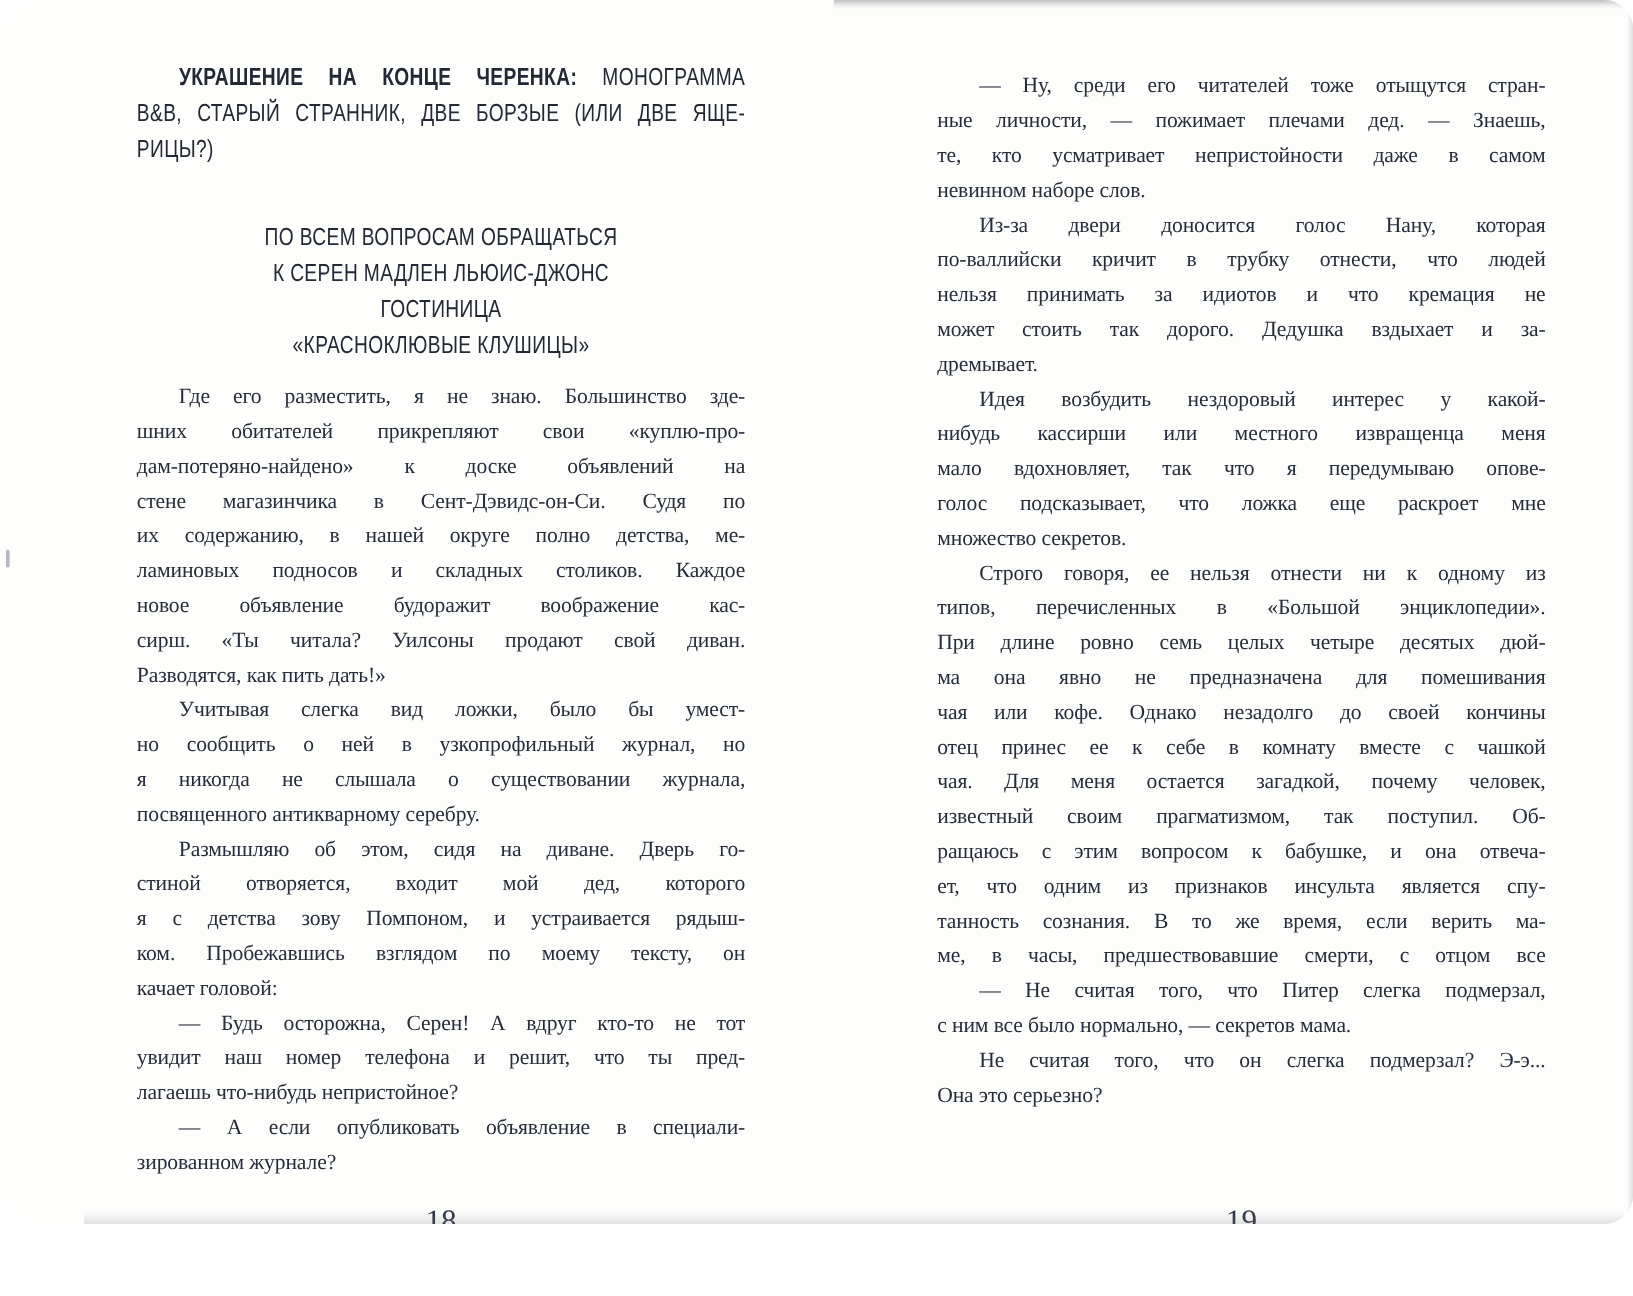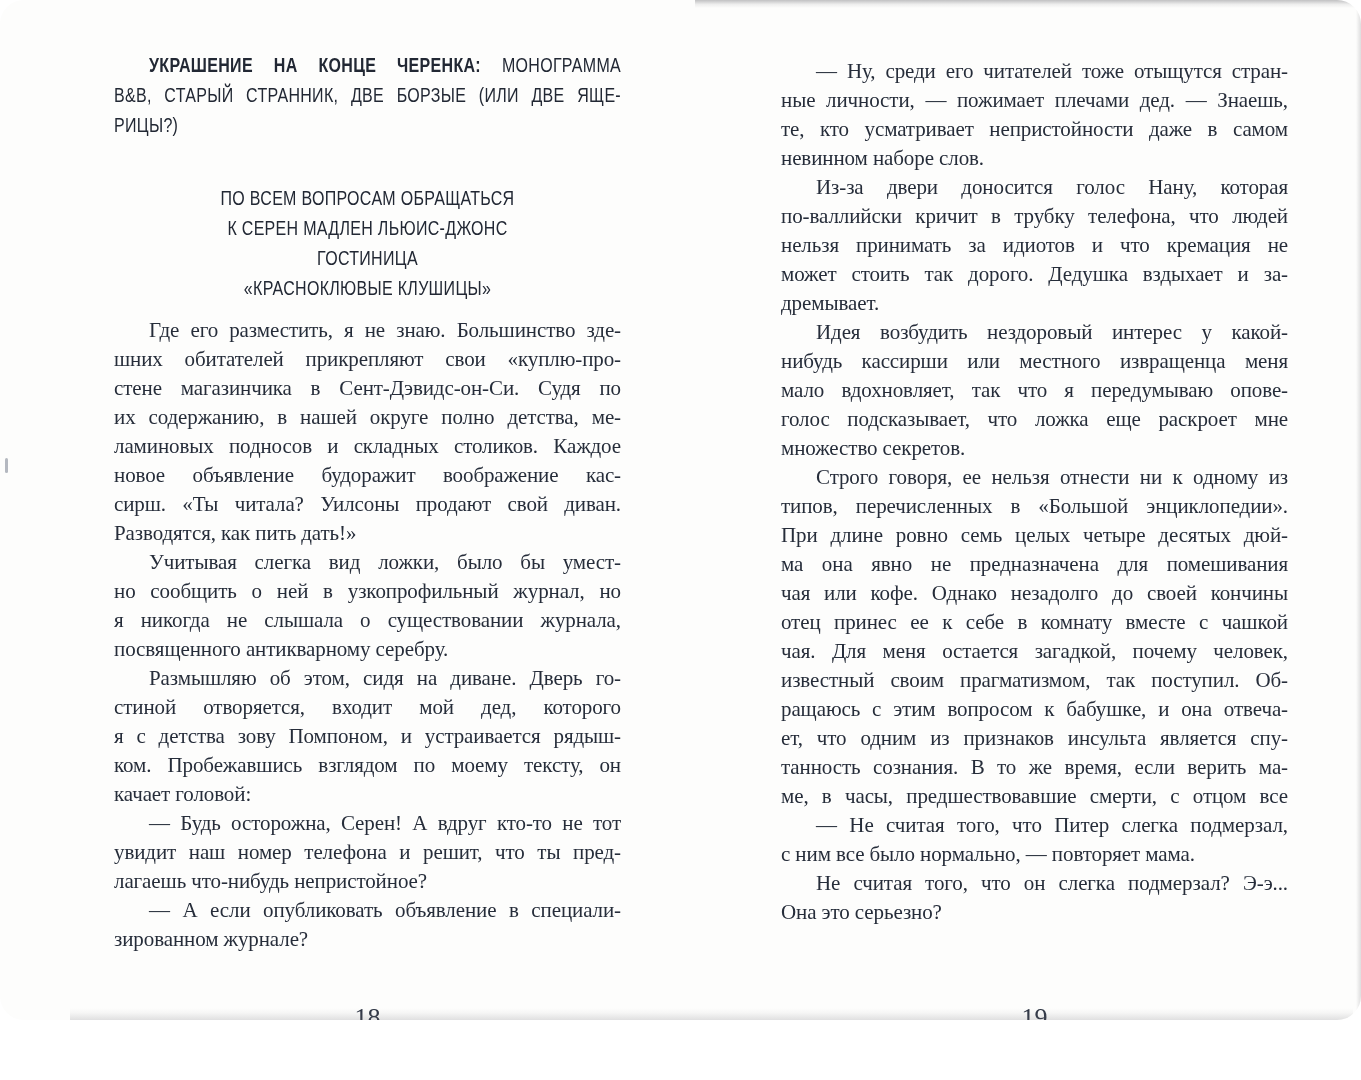--- a/index.html
+++ b/index.html
@@ -26,21 +26,21 @@
 
   
   .address{
     margin-top:43px;width:650px;transform:scaleX(0.78);transform-origin:0 0;
     font-family:"Liberation Sans", sans-serif;
     font-size:20.5px;line-height:30px;letter-spacing:.4px;color:#222834;
   }
   .c-line{height:30px;text-align:center;}
 
   
-  .body-text{font-size:21px;line-height:29px;letter-spacing:-0.1px;}
+  .body-text{font-size:18px;line-height:29px;letter-spacing:-0.1px;}
   .page-left  .body-text{margin-top:13px;}
   .page-right .body-text{margin-top:57px;}
   .para{margin:0;}
   .line{height:29px;text-align:justify;text-align-last:justify;}
   .line.first{text-indent:35px;}
   .line.last{text-align-last:left;}
 
   
   .folio{
     position:absolute;top:1004px;left:0;width:100%;
@@ -81,20 +81,21 @@
         <div class="c-line">ПО ВСЕМ ВОПРОСАМ ОБРАЩАТЬСЯ</div>
         <div class="c-line">К СЕРЕН МАДЛЕН ЛЬЮИС-ДЖОНС</div>
         <div class="c-line">ГОСТИНИЦА</div>
         <div class="c-line">«КРАСНОКЛЮВЫЕ КЛУШИЦЫ»</div>
       </div>
 
     <div class="body-text">
         <div class="para">
           <div class="line first">Где его разместить, я не знаю. Большинство зде-</div>
           <div class="line">шних обитателей прикрепляют свои «куплю-про-</div>
+          <div class="line">дам-потеряно-найдено» к доске объявлений на</div>
           <div class="line">стене магазинчика в Сент-Дэвидс-он-Си. Судя по</div>
           <div class="line">их содержанию, в нашей округе полно детства, ме-</div>
           <div class="line">ламиновых подносов и складных столиков. Каждое</div>
           <div class="line">новое объявление будоражит воображение кас-</div>
           <div class="line">сирш. «Ты читала? Уилсоны продают свой диван.</div>
           <div class="line last">Разводятся, как пить дать!»</div>
         </div>
         <div class="para">
           <div class="line first">Учитывая слегка вид ложки, было бы умест-</div>
           <div class="line">но сообщить о ней в узкопрофильный журнал, но</div>
@@ -125,21 +126,21 @@
   <div class="page page-right">
     <div class="body-text">
         <div class="para">
           <div class="line first">— Ну, среди его читателей тоже отыщутся стран-</div>
           <div class="line">ные личности, — пожимает плечами дед. — Знаешь,</div>
           <div class="line">те, кто усматривает непристойности даже в самом</div>
           <div class="line last">невинном наборе слов.</div>
         </div>
         <div class="para">
           <div class="line first">Из-за двери доносится голос Нану, которая</div>
-          <div class="line">по-валлийски кричит в трубку телефона, что людей</div>
+          <div class="line">по-валлийски кричит в трубку отнести, что людей</div>
           <div class="line">нельзя принимать за идиотов и что кремация не</div>
           <div class="line">может стоить так дорого. Дедушка вздыхает и за-</div>
           <div class="line last">дремывает.</div>
         </div>
         <div class="para">
           <div class="line first">Идея возбудить нездоровый интерес у какой-</div>
           <div class="line">нибудь кассирши или местного извращенца меня</div>
           <div class="line">мало вдохновляет, так что я передумываю опове-</div>
           <div class="line">голос подсказывает, что ложка еще раскроет мне</div>
           <div class="line last">множество секретов.</div>
@@ -153,21 +154,21 @@
           <div class="line">отец принес ее к себе в комнату вместе с чашкой</div>
           <div class="line">чая. Для меня остается загадкой, почему человек,</div>
           <div class="line">известный своим прагматизмом, так поступил. Об-</div>
           <div class="line">ращаюсь с этим вопросом к бабушке, и она отвеча-</div>
           <div class="line">ет, что одним из признаков инсульта является спу-</div>
           <div class="line">танность сознания. В то же время, если верить ма-</div>
           <div class="line">ме, в часы, предшествовавшие смерти, с отцом все</div>
         </div>
         <div class="para">
           <div class="line first">— Не считая того, что Питер слегка подмерзал,</div>
-          <div class="line last">с ним все было нормально, — повторяет мама.</div>
+          <div class="line last">с ним все было нормально, — секретов мама.</div>
         </div>
         <div class="para">
           <div class="line first">Не считая того, что он слегка подмерзал? Э-э...</div>
           <div class="line last">Она это серьезно?</div>
         </div>
       </div>
 
     <div class="folio">19</div>
   </div>
 

